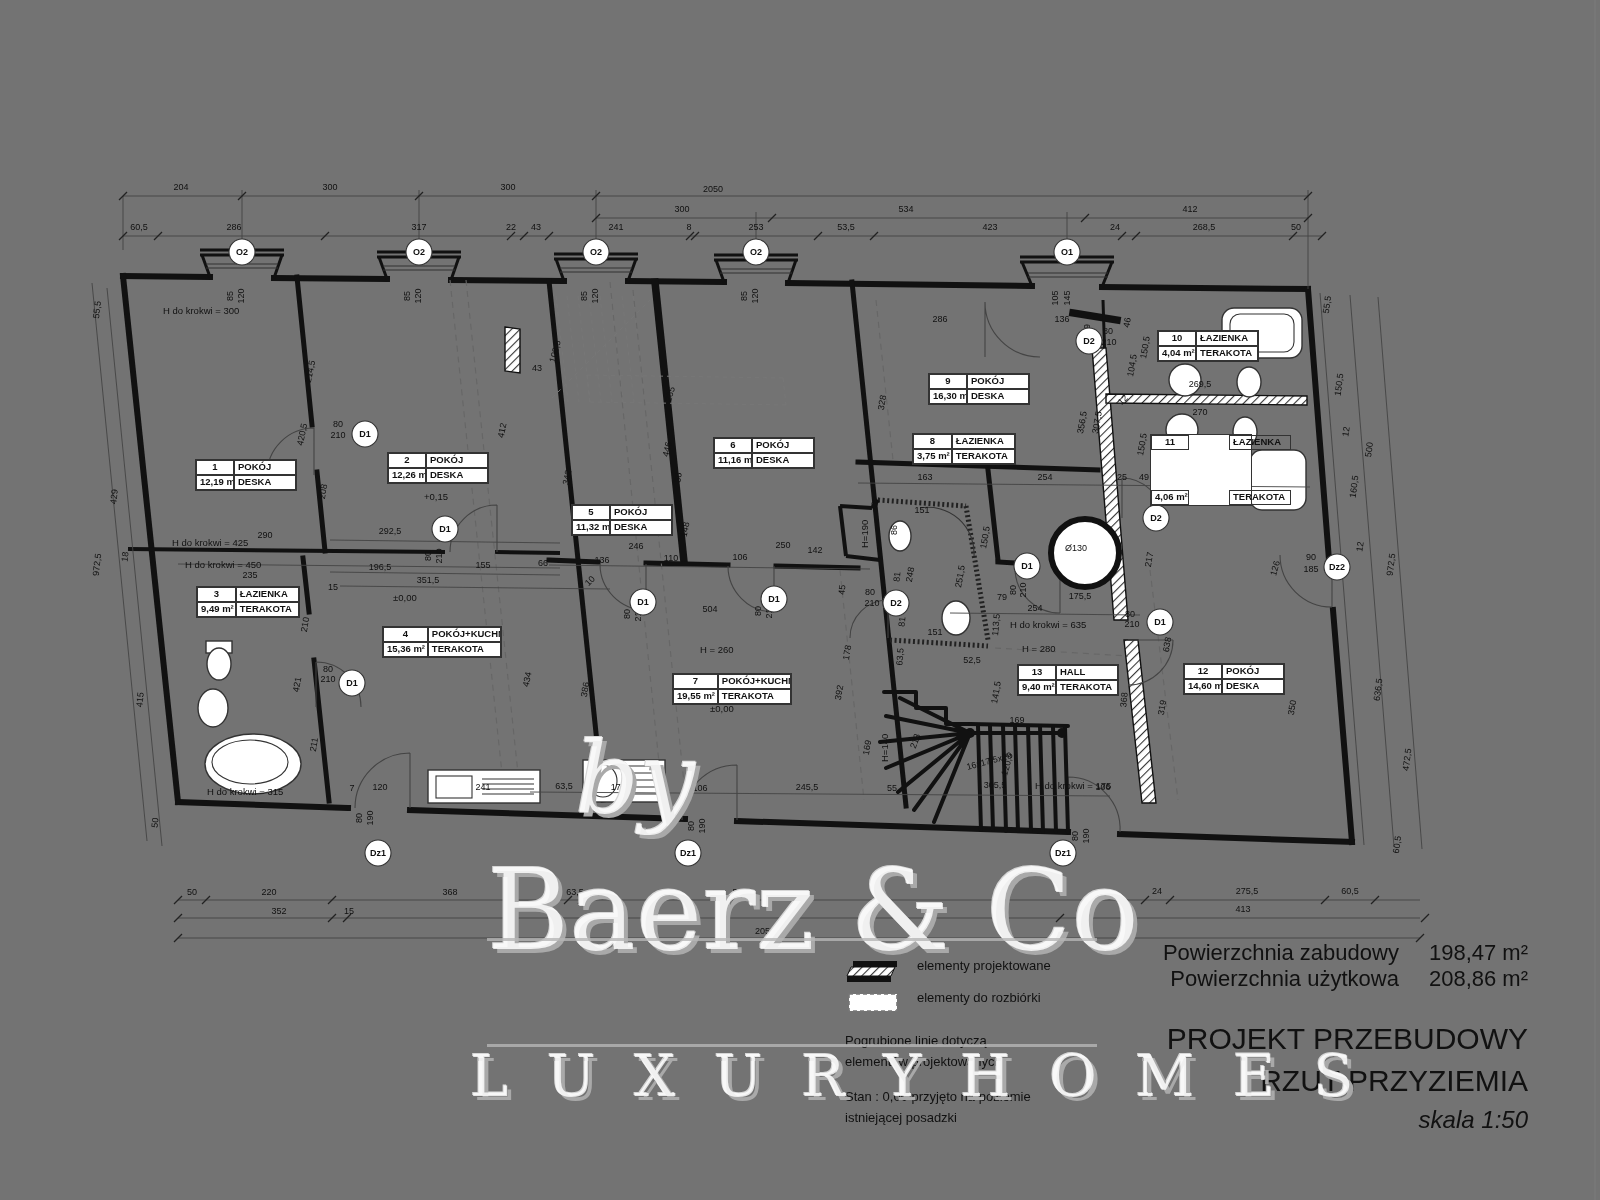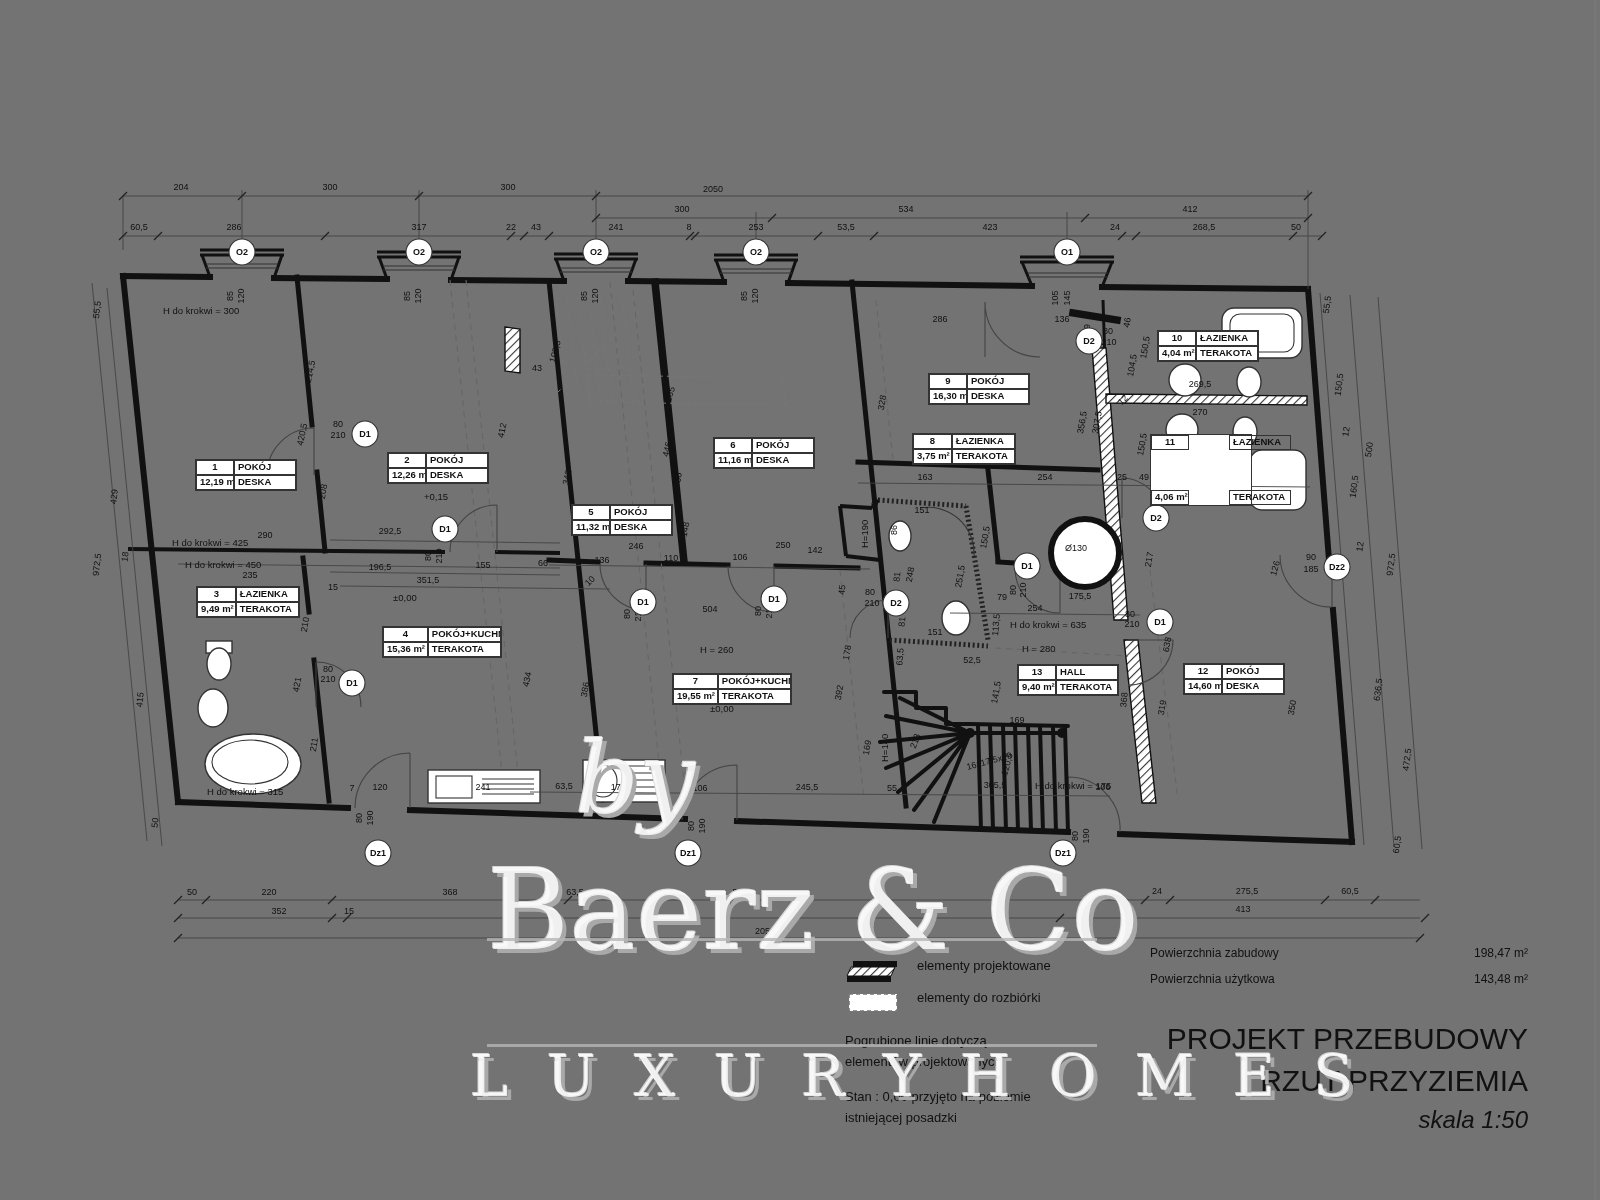--- a/index.html
+++ b/index.html
@@ -33,21 +33,21 @@
   #watermark{position:absolute;left:0;top:0;width:1600px;height:1200px;z-index:5;pointer-events:none;}
   .wm{position:absolute;font-family:"DejaVu Serif","Liberation Serif",serif;
       color:rgba(255,255,255,0.82);text-shadow:4px 4px 0 #a9a9a9, -1px -1px 0 #d6d6d6;}
   .wmline{position:absolute;height:3px;background:#b5b5b5;opacity:.8;z-index:4;}
   #legend{left:845px;top:958px;width:300px;font-size:13px;color:#111;}
   .leg-row{display:flex;align-items:flex-start;margin-bottom:6px;}
   .leg-sw{width:58px;height:26px;margin-right:14px;flex:0 0 58px;}
   .leg-note{margin-top:14px;line-height:21px;}
   #titleblock{left:1150px;top:940px;width:382px;color:#111;}
   .tb-areas{display:grid;grid-template-columns:1fr auto;column-gap:30px;
-     font-size:12px;line-height:26px;padding-right:4px;}
+     font-size:22px;line-height:26px;text-align:right;padding-right:4px;}
   .tb-title{font-size:30px;text-align:right;margin-top:26px;line-height:42px;padding-right:4px;}
   .tb-scale{font-size:24px;text-align:right;margin-top:4px;padding-right:4px;font-style:italic;}
   .edge{position:absolute;top:0;width:2px;height:1200px;background:#777;z-index:6;}
 </style>
 </head>
 <body>
 
 <div id="page">
 
 <svg id="plan-svg" width="1600" height="1200" viewBox="0 0 1600 1200" style="position:absolute;left:0;top:0;z-index:1;" xmlns="http://www.w3.org/2000/svg">
@@ -622,21 +622,21 @@
     <div>Stan : 0,00 przyjęto na poziomie</div>
     <div>istniejącej posadzki</div>
   </div>
 </div>
 
 <div id="titleblock">
   <div class="tb-areas">
     <span>Powierzchnia zabudowy</span>
     <span>198,47 m²</span>
     <span>Powierzchnia użytkowa</span>
-    <span>143,48 m²</span>
+    <span>208,86 m²</span>
   </div>
   <div class="tb-title">
     <div>PROJEKT PRZEBUDOWY</div>
     <div>RZUT PRZYZIEMIA</div>
   </div>
   <div class="tb-scale">skala 1:50</div>
 </div>
 
 <div class="edge" style="left:1594px;"></div>
 </div>

